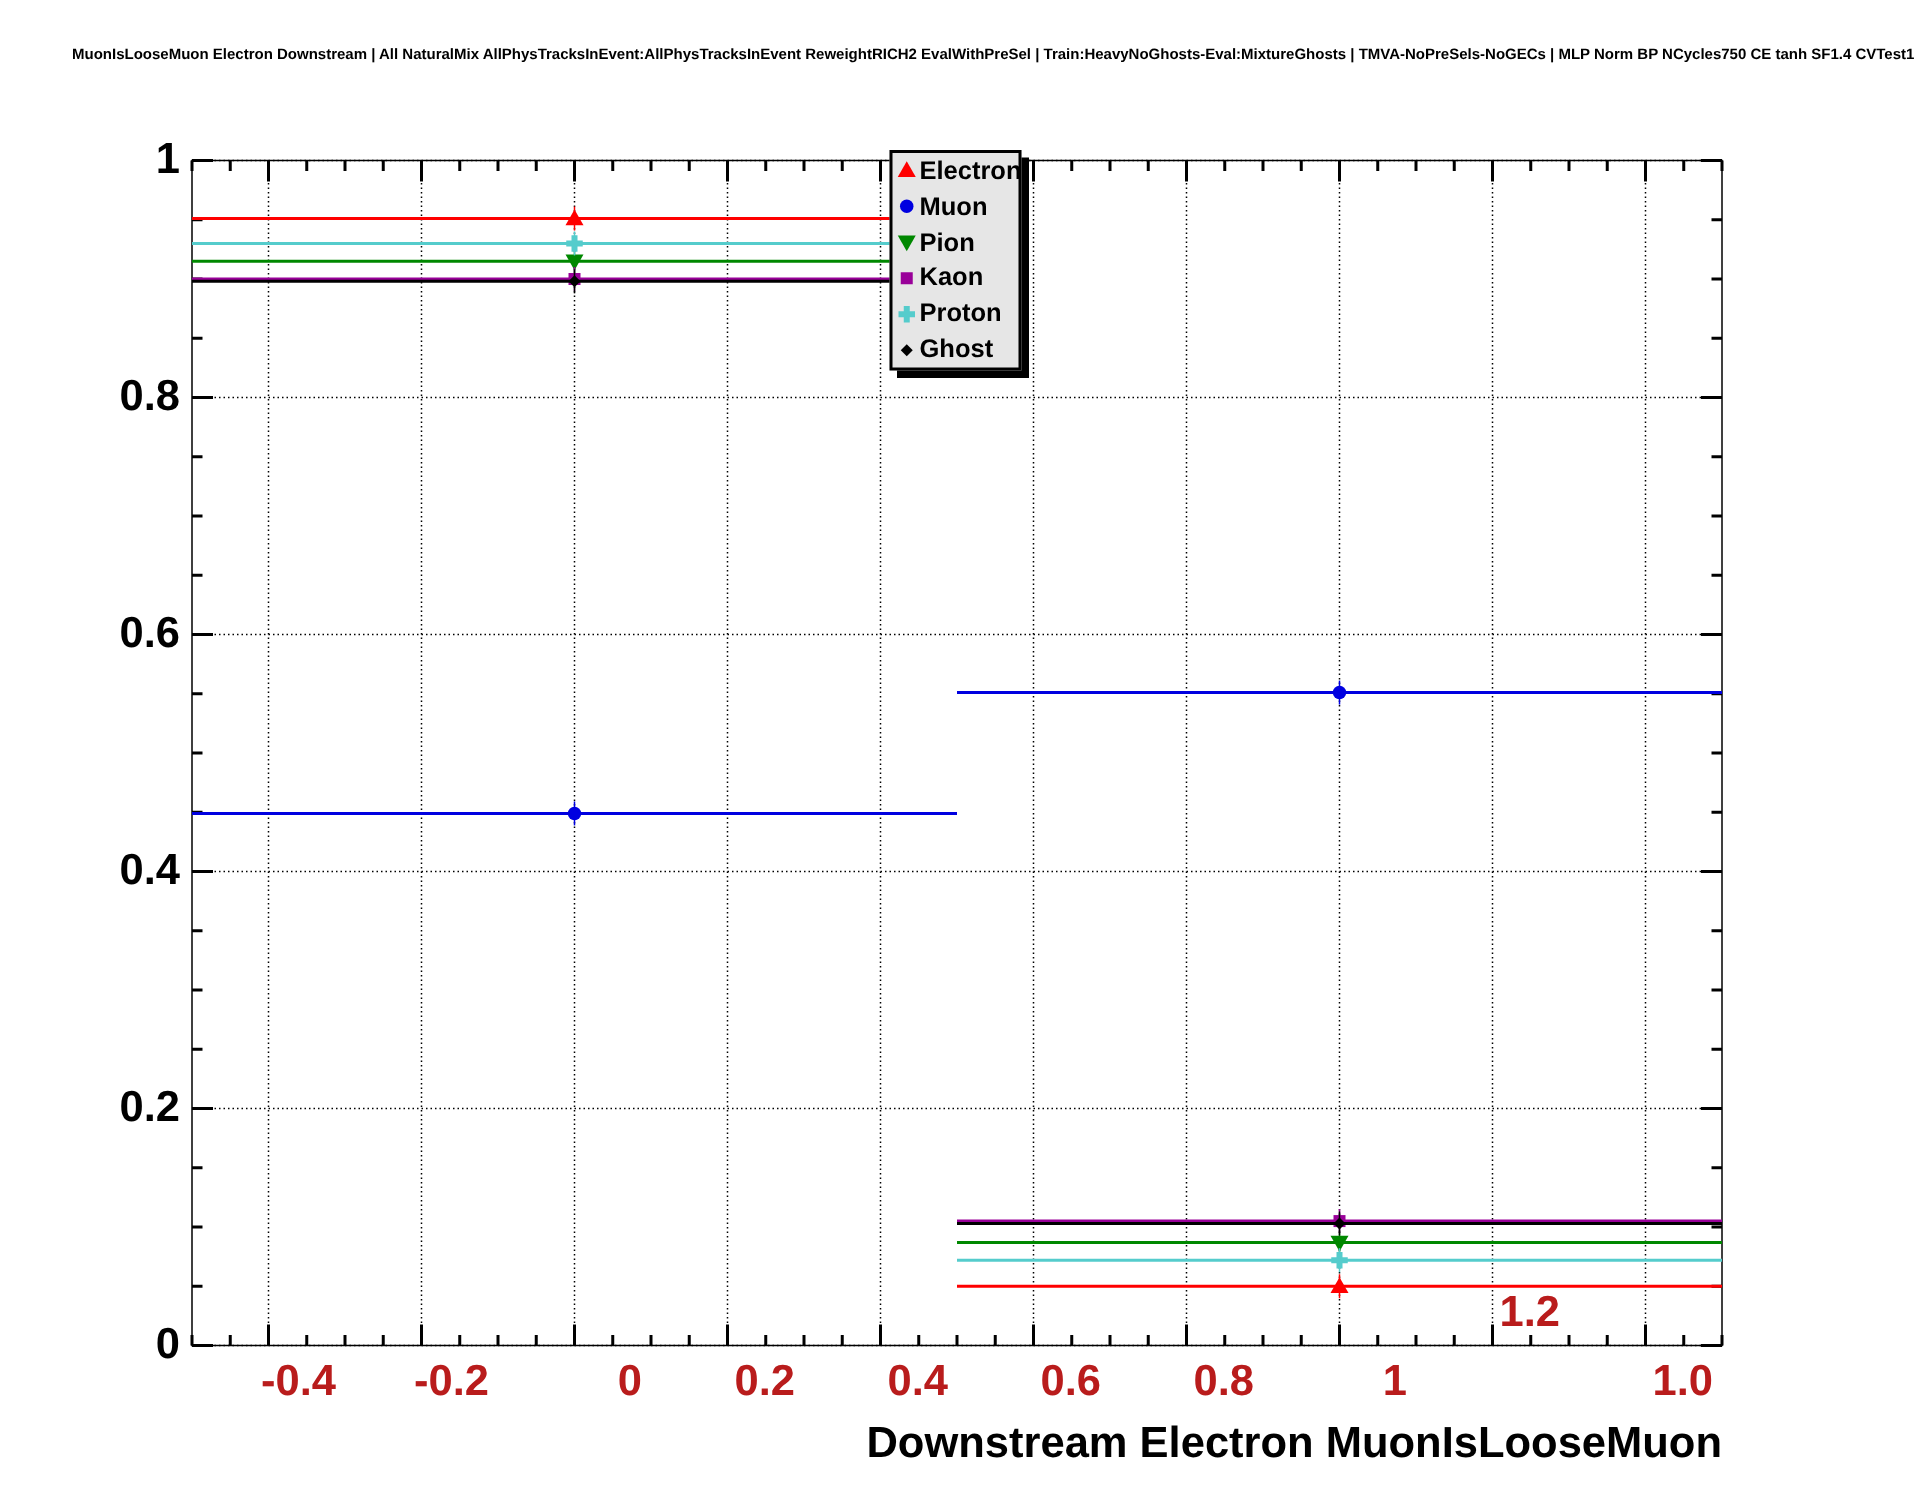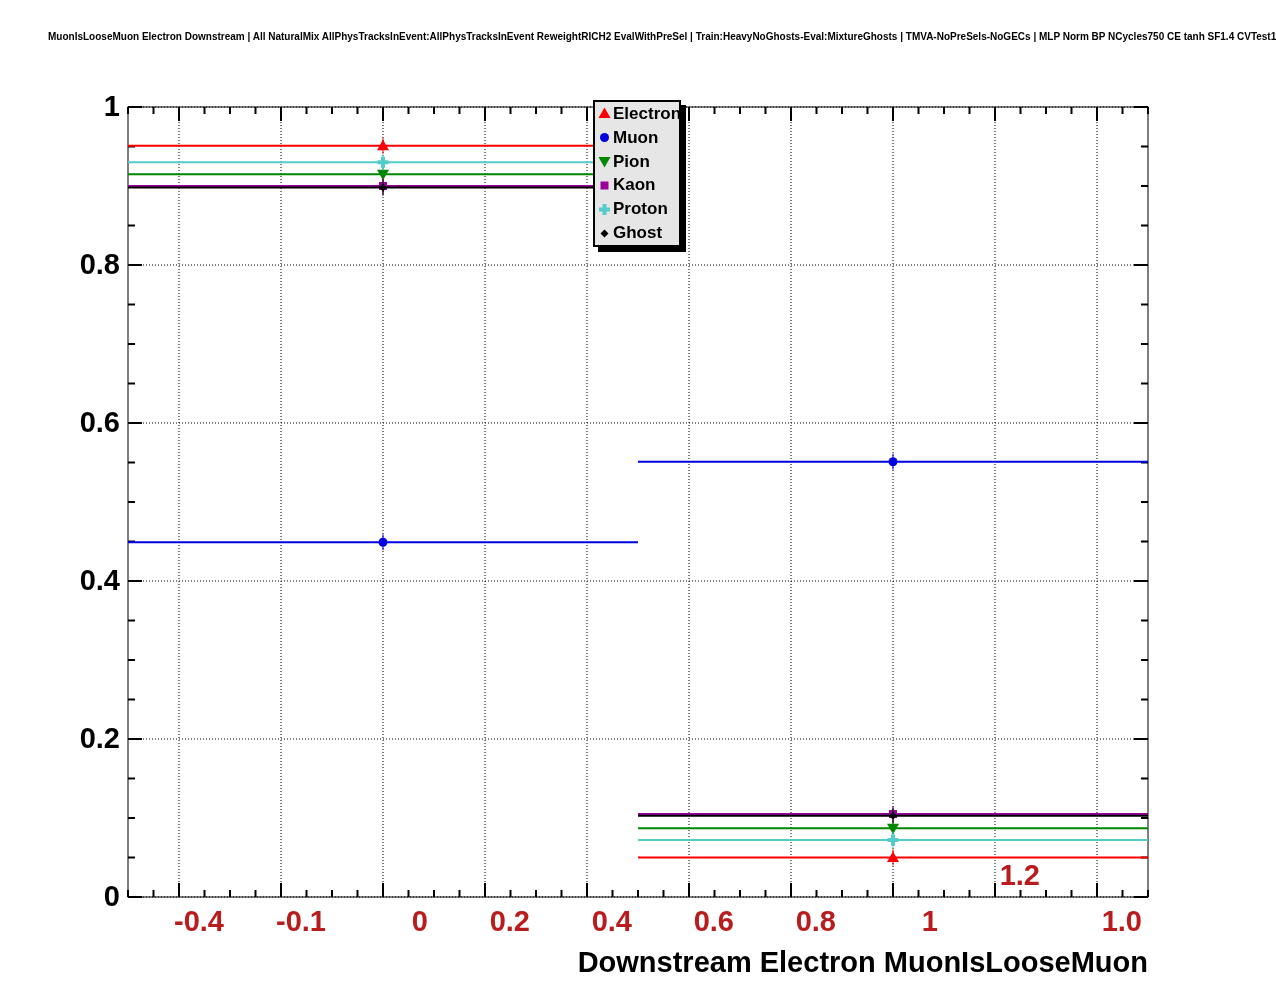--- a/index.html
+++ b/index.html
@@ -210,21 +210,21 @@
       <path d="M 891 834.62 H 895 V 838.12 H 898.5 V 842.12 H 895 V 845.62 H 891 V 842.12 H 887.5 V 838.12 H 891 Z" fill="#55cccc"></path>
       <line x1="128" y1="187.57999999999998" x2="638" y2="187.57999999999998" stroke="#000000" stroke-width="2"></line>
       <line x1="383" y1="179.57999999999998" x2="383" y2="195.57999999999998" stroke="#000000" stroke-width="1"></line>
       <path d="M 383 183.57999999999998 L 387 187.57999999999998 L 383 191.57999999999998 L 379 187.57999999999998 Z" fill="#000000"></path>
       <line x1="638" y1="815.63" x2="1148" y2="815.63" stroke="#000000" stroke-width="2"></line>
       <line x1="893" y1="807.63" x2="893" y2="823.63" stroke="#000000" stroke-width="1"></line>
       <path d="M 893 811.63 L 897 815.63 L 893 819.63 L 889 815.63 Z" fill="#000000"></path>
     </svg>
   <div id="labels">
       <div class="x-tick-label" style="left: 134px; top: 905px;">-0.4</div>
-      <div class="x-tick-label" style="left: 236px; top: 905px;">-0.1</div>
+      <div class="x-tick-label" style="left: 236px; top: 905px;">-0.2</div>
       <div class="x-tick-label" style="left: 338px; top: 905px;">0</div>
       <div class="x-tick-label" style="left: 440px; top: 905px;">0.2</div>
       <div class="x-tick-label" style="left: 542px; top: 905px;">0.4</div>
       <div class="x-tick-label" style="left: 644px; top: 905px;">0.6</div>
       <div class="x-tick-label" style="left: 746px; top: 905px;">0.8</div>
       <div class="x-tick-label" style="left: 848px; top: 905px;">1</div>
       <div class="x-tick-label" style="left: 950px; top: 859px;">1.2</div>
       <div class="x-tick-label" style="left: 1052px; top: 905px;">1.0</div>
       <div class="y-tick-label" style="left: 28px; top: 880px;">0</div>
       <div class="y-tick-label" style="left: 28px; top: 722px;">0.2</div>

